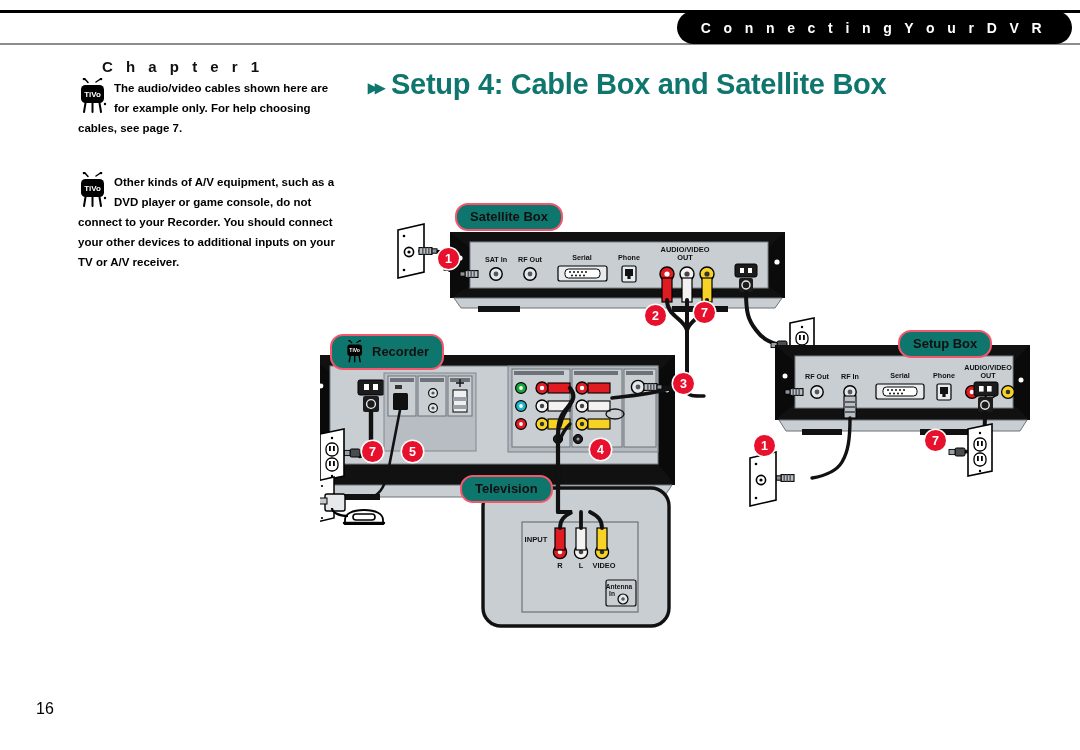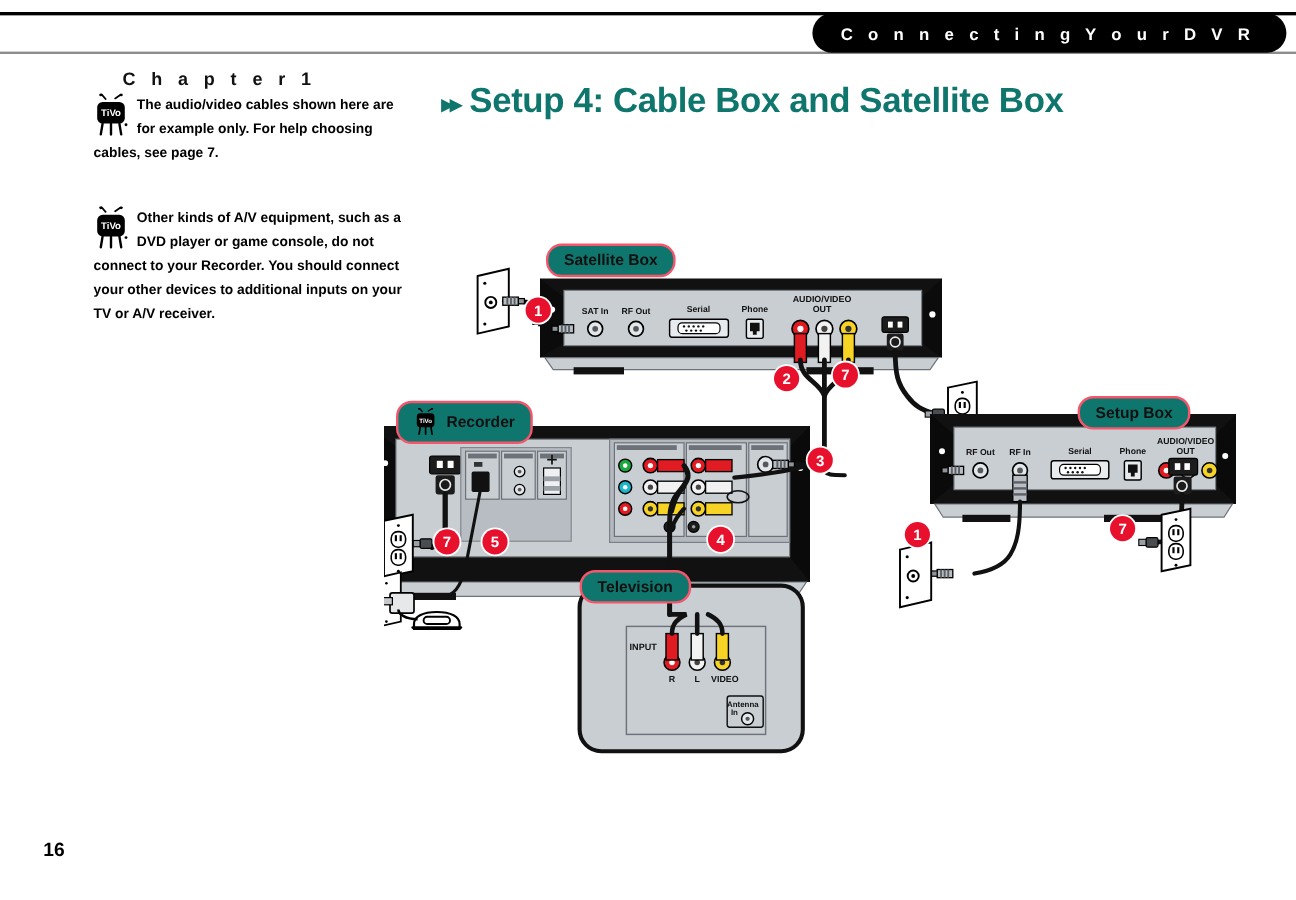--- a/index.html
+++ b/index.html
@@ -38,36 +38,36 @@
   .title-arrows{font-size:20px;letter-spacing:-3px;margin-right:9px;}
   
   .note{position:absolute;width:262px;font-size:11.5px;font-weight:700;line-height:20px;color:#000;}
   .note-1{left:78px;top:78px;}
   .note-2{left:78px;top:172px;}
   .note .tivo-slot{float:left;width:34px;height:40px;margin:0 2px 0 0;}
   .note p{margin:0;}
   .tivo-logo{position:absolute;width:30px;height:36px;}
   .tivo-logo svg{width:30px;height:36px;display:block;}
   
-  .page-number{position:absolute;left:36px;top:700px;font-size:16px;font-weight:700;}
+  .page-number{position:absolute;left:36px;top:700px;font-size:16px;font-weight:400;}
   
   .diagram{position:absolute;left:320px;top:190px;width:720px;height:440px;}
   .diagram svg{display:block;}
   
   .callout-box{
     position:absolute;background:#0f766e;border:2.2px solid #f5566b;
     border-radius:13px;padding:4px 13px 5px 13px;
     font-size:13px;font-weight:700;color:#111;white-space:nowrap;
     display:flex;align-items:center;gap:7px;z-index:30;
     box-shadow:0 0 0 0 rgba(0,0,0,0);
   }
   .cb-sat{left:455px;top:203px;}
   .cb-cable{left:898px;top:330px;}
   .cb-rec{left:330px;top:334px;}
-  .cb-tv{left:483px;top:475px;align-items:center;}
+  .cb-tv{left:460px;top:475px;align-items:center;}
   .cb-mini-tivo{width:20px;height:23px;}
   .cb-mini-tivo svg{width:20px;height:23px;display:block;}
   
   .step{
     position:absolute;width:21px;height:21px;border-radius:50%;
     background:#e8112d;color:#fff;font-size:12.5px;font-weight:700;
     display:flex;align-items:center;justify-content:center;
     z-index:40;box-shadow:0 0 0 1.5px #fff;
   }
 </style>

